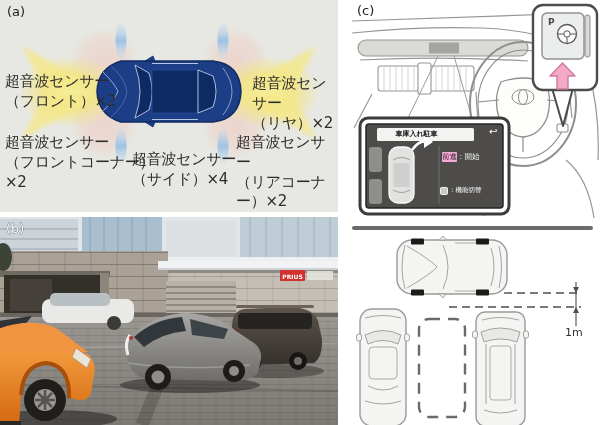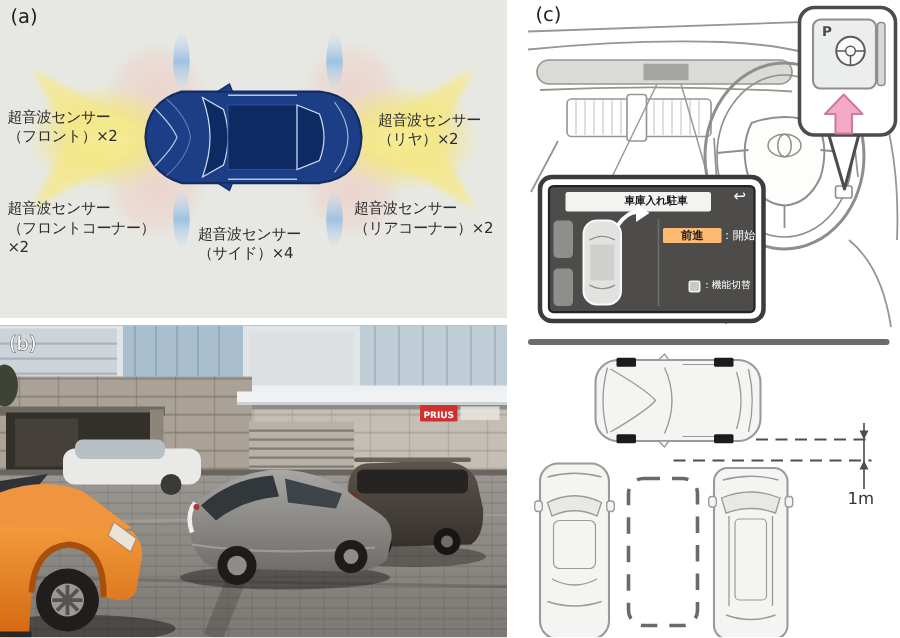--- a/index.html
+++ b/index.html
@@ -1,33 +1,33 @@
 <!DOCTYPE html>
 <html><head>
 <meta charset="utf-8">
 <style>
   html,body{margin:0;padding:0;background:#fff;font-family:"DejaVu Sans",sans-serif;}
   #fig{position:relative;width:600px;height:425px;background:#fff;overflow:hidden;}
   .panel{position:absolute;overflow:hidden;}
   
   #panel-a{left:0;top:0;width:338px;height:212px;background:#e7e8e3;}
   .tag{position:absolute;font-size:13px;color:#222;z-index:5;}
-  .jp-label{position:absolute;font-size:10px;line-height:1.32;color:#2d2d2d;
+  .jp-label{position:absolute;font-size:15px;line-height:1.32;color:#2d2d2d;
             white-space:pre-line;letter-spacing:-0.3px;z-index:4;}
   
   #panel-b{left:0;top:217px;width:338px;height:208px;background:#8f8c87;}
   
   #panel-c{left:352px;top:0;width:248px;height:224px;background:#fff;}
   .c-overlay{position:absolute;z-index:6;}
   #screen-title{left:25px;top:129px;width:79px;text-align:center;font-size:7px;
-                color:#161616;font-weight:bold;letter-spacing:0;margin-left:21px;}
+                color:#161616;font-weight:bold;letter-spacing:0;}
   #back-glyph{left:137px;top:126px;font-size:10px;color:#fff;}
   #action-row{left:90px;top:152px;font-size:7.5px;color:#fff;display:flex;align-items:center;}
-  .action-box{background:#fdba74;color:#1d1d1d;padding:0 12px;border-radius:1px;font-weight:bold;}
-  #func-row{left:88px;top:186px;font-size:6.5px;color:#fff;display:flex;align-items:flex-end;gap:1px;padding-left:19px;}
+  .action-box{background:#f9a8d4;color:#1d1d1d;padding:0 0;border-radius:1px;font-weight:normal;}
+  #func-row{left:88px;top:186px;font-size:6.5px;color:#fff;display:flex;align-items:flex-end;gap:1px;}
   .func-icon{display:inline-block;width:8px;height:8px;background:#c9c9c7;border:1px solid #f0f0ee;
              border-radius:1.5px;box-sizing:border-box;}
   #p-letter{left:196px;top:17px;font-size:9px;font-weight:bold;color:#4a4a48;}
   
   #divider{position:absolute;left:352px;top:226px;width:241px;height:4px;background:#6b6b6b;border-radius:2px;}
   #panel-d{left:352px;top:232px;width:248px;height:193px;background:#fff;text-align:right;}
   #dist-label{position:absolute;left:213px;top:94px;font-size:11px;color:#333;}
   svg{position:absolute;left:0;top:0;}
 </style>
 </head>

